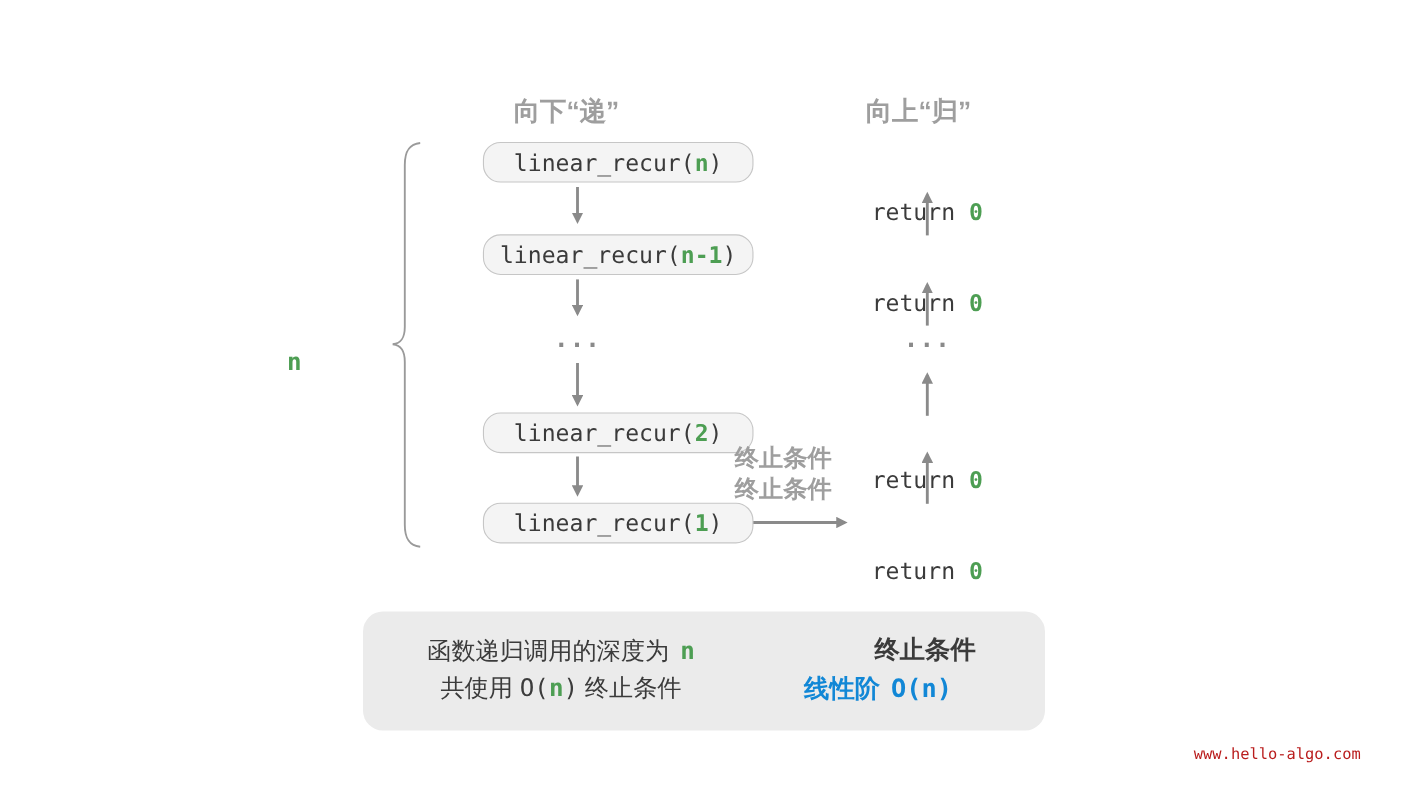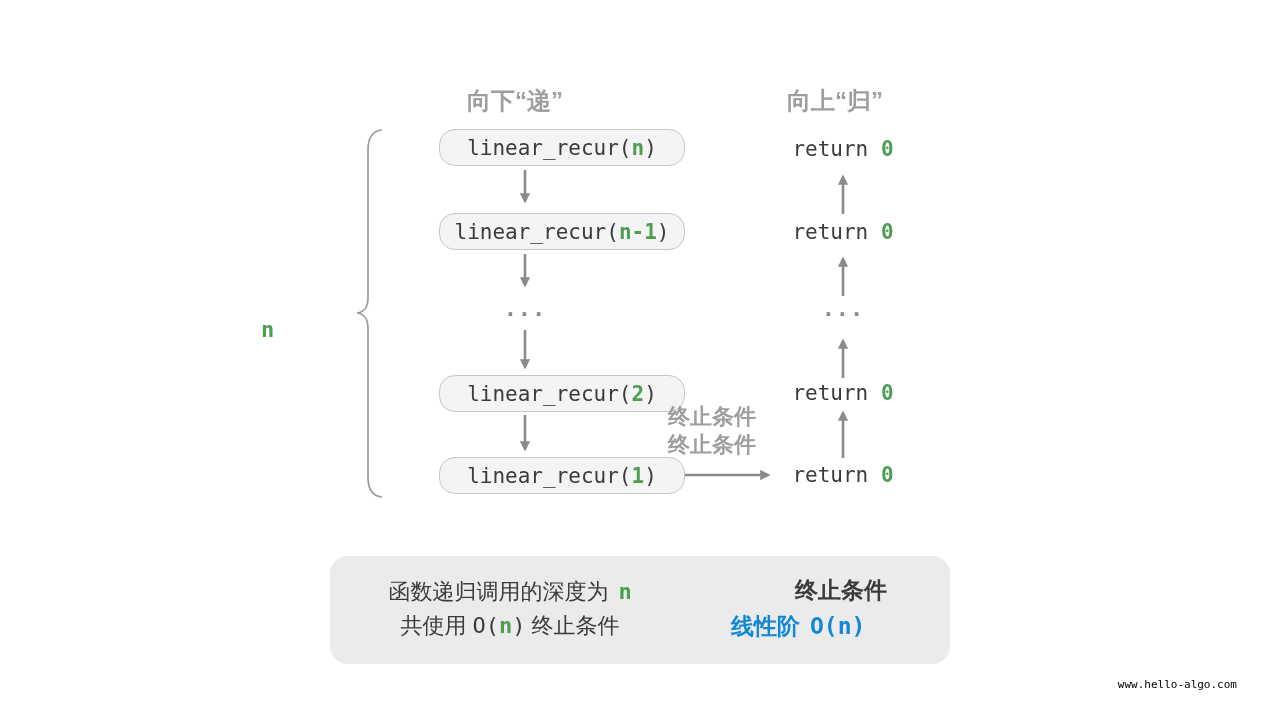--- a/index.html
+++ b/index.html
@@ -21,21 +21,21 @@
     background:#F4F4F4; border:1.5px solid #C6C6C6; border-radius:16px;
     display:flex; align-items:center; justify-content:center;
     font-family:"DejaVu Sans Mono", monospace; font-size:21px; color:var(--dark_text,#3B3B3B);
     white-space:pre;
     margin-left:38px;
   }
 
   .ret {
     position:absolute; left:733px; width:220px; height:26px; line-height:26px;
     text-align:center; font-family:"DejaVu Sans Mono", monospace;
-    font-size:21px; color:var(--dark_text,#3B3B3B); white-space:pre;
+    font-size:21px; color:var(--dark_text,#3B3B3B); white-space:pre;margin-top:44px;
   }
 
   .dots {
     position:absolute; width:120px; height:26px; line-height:26px; top:296px;
     text-align:center; font-family:"DejaVu Sans Mono", monospace;
     font-size:22px; font-weight:bold; color:var(--arrow,#8A8A8A); letter-spacing:1px;
   }
 
   .depth-label {
     position:absolute; left:185px; top:281px; width:165px; text-align:center;
@@ -68,21 +68,21 @@
     position:absolute; left:741px; top:575px; width:200px; text-align:center;
     font-size:23px; font-weight:bold; color:var(--dark_text,#3B3B3B);
   }
   .result-value {
     position:absolute; left:731px; top:611px; width:220px; text-align:left;
     font-size:23px; font-weight:bold; white-space:pre;
   }
 
   .watermark {
     position:absolute; right:43px; top:678px;
-    font-family:"DejaVu Sans Mono", monospace; font-size:11px; color:#000000;
+    font-family:"DejaVu Sans Mono", monospace; font-size:14px; color:#b91c1c;
   }
 
   .overlay { position:absolute; left:0; top:0; pointer-events:none; }
   .arrow-line { stroke:var(--arrow,#8A8A8A); stroke-width:2.6; fill:none; }
   .arrow-head { fill:var(--arrow,#8A8A8A); }
   .brace-path { stroke:#9A9A9A; stroke-width:1.7; fill:none; }
   .block-arrow { fill:#BFBFBF; }
   .gap-l { margin-left:10px; }
 </style>
 </head>

